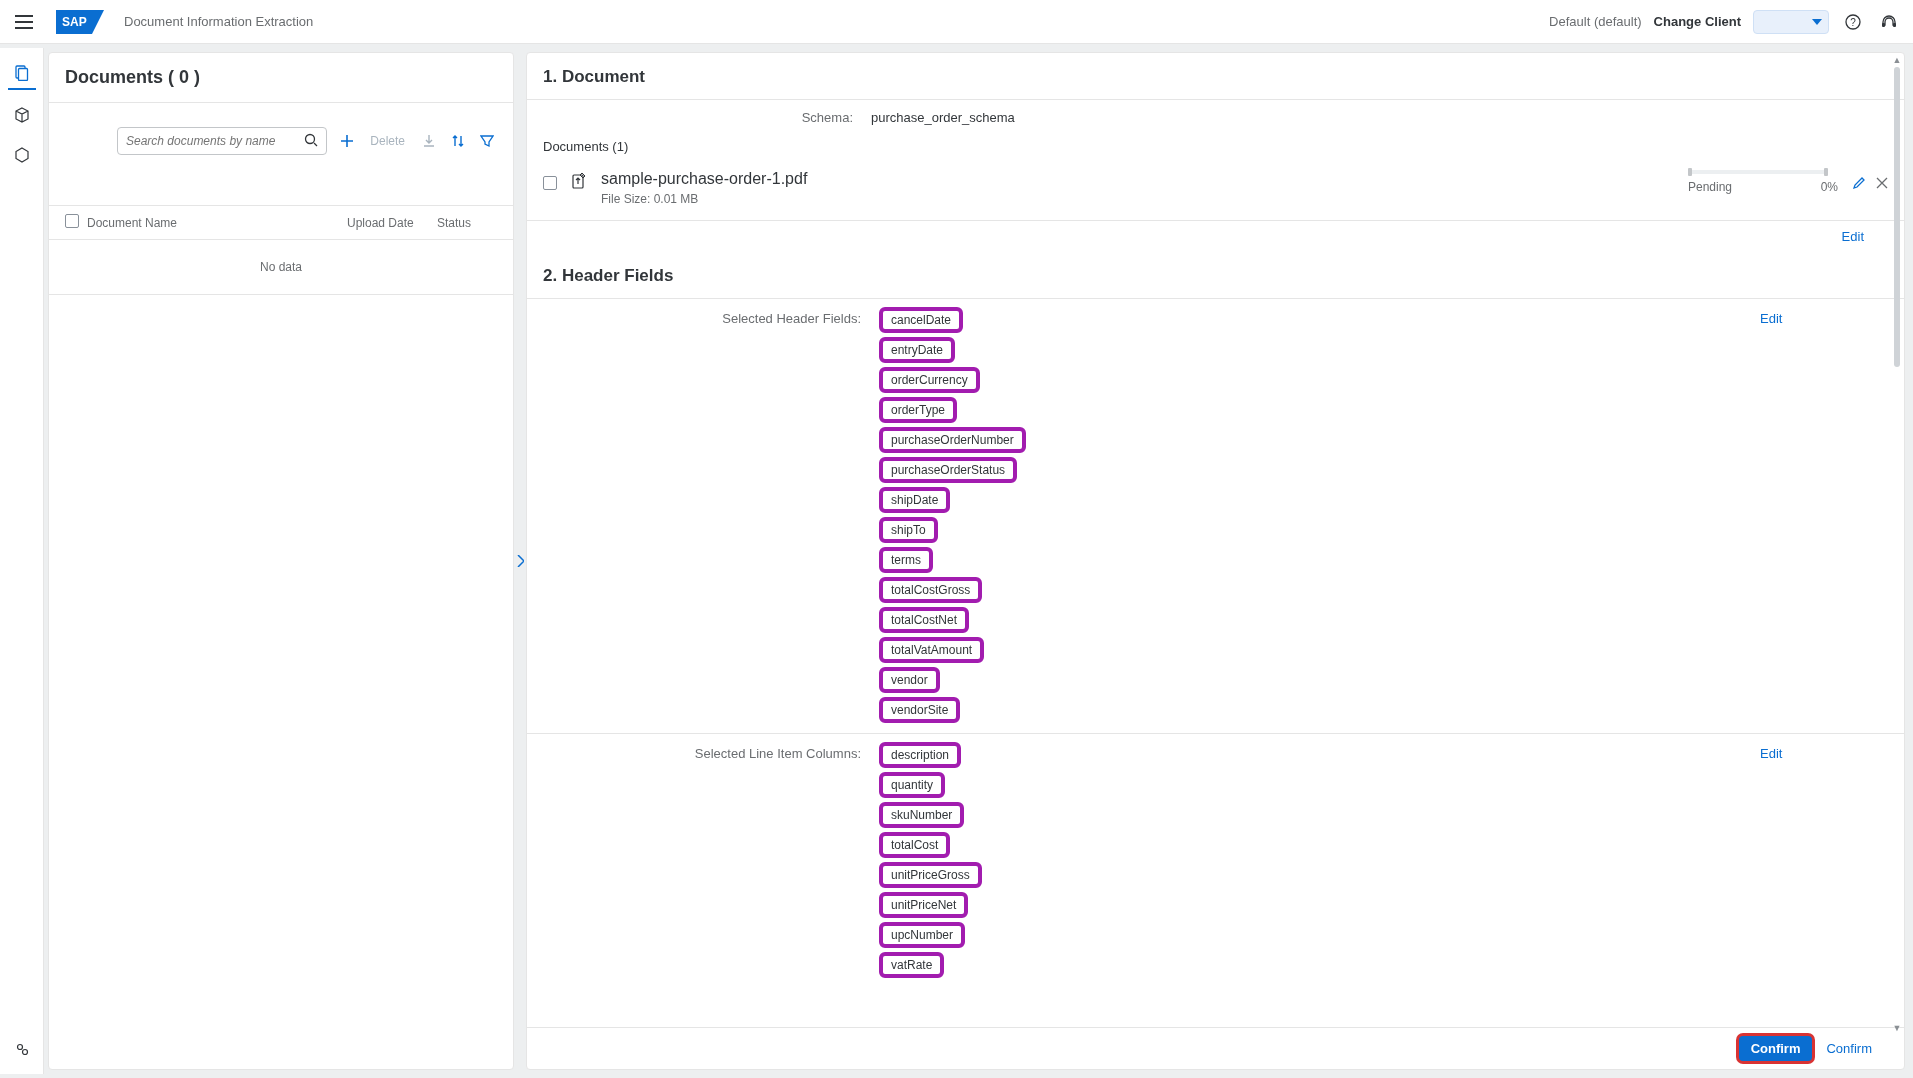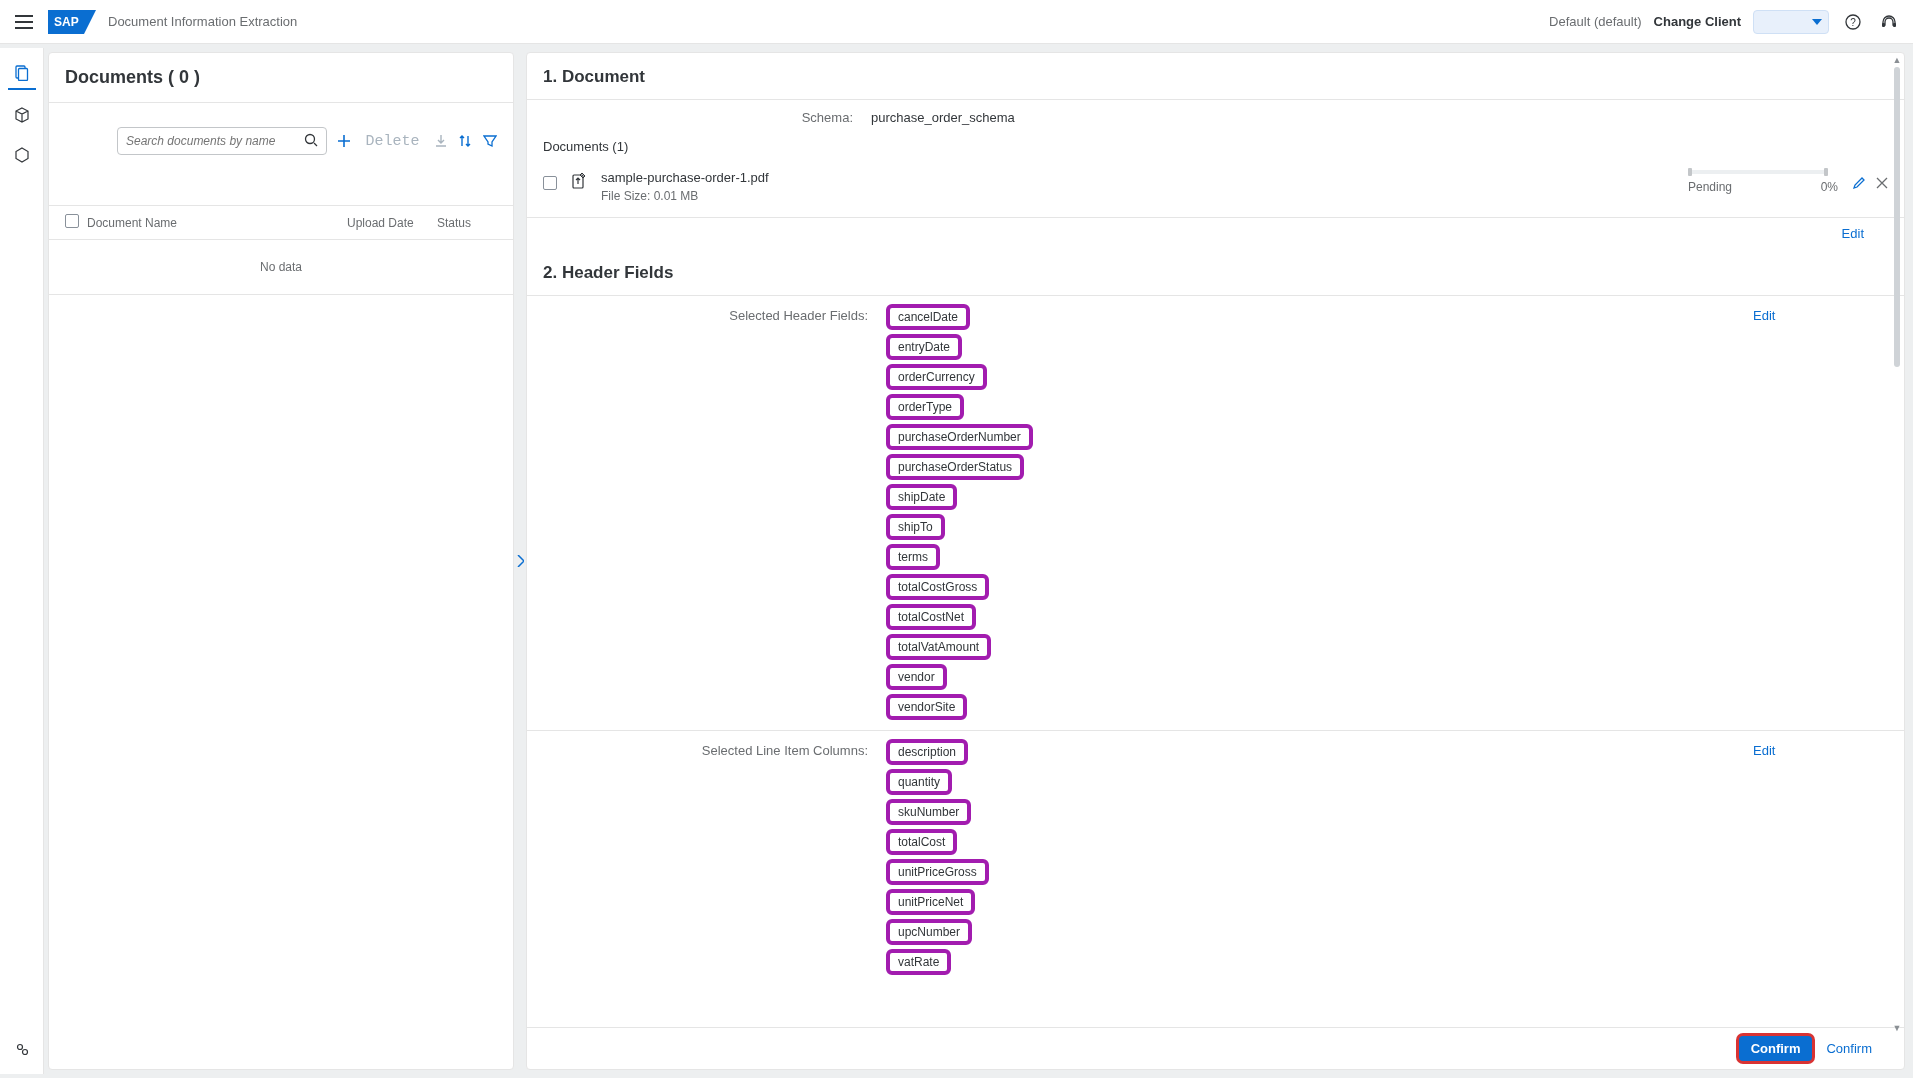--- a/index.html
+++ b/index.html
@@ -11,21 +11,21 @@
   overflow: hidden;
 }
 .shell { display: flex; flex-direction: column; height: 100vh; }
 .topbar {
   height: 44px;
   background: #fff;
   border-bottom: 1px solid #e5e5e5;
   display: flex;
   align-items: center;
   padding: 16px 12px;
-  gap: 12px;
+  gap: 20px;
 }
 .menu-btn { width: 24px; height: 24px; display:flex; align-items:center; justify-content:center; cursor:pointer; color:#32363a; }
 .sap-logo { display:flex; align-items:center; height:24px; }
 .sap-logo svg { height:24px; }
 .app-title { color:#6a6d70; font-size:13px; }
 .topbar-spacer { flex:1; }
 .top-right { display:flex; align-items:center; gap:12px; }
 .top-right .muted { color:#6a6d70; }
 .top-right .strong { color:#32363a; font-weight:600; }
 .client-drop {
@@ -52,21 +52,21 @@
   display:flex; flex-direction:column; margin:4px 0 4px 4px;
 }
 .pane-left .hdr { padding:14px 16px; border-bottom:1px solid #e5e5e5; }
 .pane-left .hdr h1 { font-size:18px; font-weight:700; color:#32363a; }
 .toolbar { padding:24px 16px 10px; display:flex; align-items:center; gap:10px; }
 .searchbox { flex:0 0 auto; margin-left:52px; width:210px; height:28px; border:1px solid #c3c6c9; border-radius:4px; display:flex; align-items:center; padding:0 8px; background:#fff; }
 .searchbox input { border:none; outline:none; flex:1; font-style:italic; color:#6a6d70; font-size:12px; }
 .searchbox .sicon { color:#32363a; }
 .tb-icon { width:24px; height:24px; display:flex; align-items:center; justify-content:center; cursor:pointer; color:#0a6ed1; }
 .tb-icon.disabled { color:#a9b4be; cursor:default; }
-.tb-text { color:#a9b4be; font-size:15px; padding:0 4px; cursor:default;font-family:Liberation Mono, monospace; }
+.tb-text { color:#a9b4be; font-size:12px; padding:0 4px; cursor:default; }
 
 .table-head { display:flex; align-items:center; padding:8px 16px; border-top:1px solid #e5e5e5; border-bottom:1px solid #e5e5e5; color:#6a6d70; font-size:12px;margin-top:40px; }
 .table-head .chk { width:22px; }
 .table-head .col1 { flex:1; }
 .table-head .col2 { width:90px; }
 .table-head .col3 { width:60px; }
 .nodata { text-align:center; color:#6a6d70; padding:20px 0; border-bottom:1px solid #e5e5e5; font-size:12px; }
 
 .split-grip { width:12px; display:flex; align-items:center; justify-content:center; }
 .split-grip svg { color:#0a6ed1; }
@@ -79,40 +79,40 @@
 .section-title { font-size:17px; font-weight:700; color:#32363a; padding:14px 16px 12px; border-bottom:1px solid #e5e5e5; }
 .section-title.plain { border-bottom:none; padding-bottom:6px; }
 .kv { display:flex; gap:18px; padding:4px 16px; font-size:13px; }
 .kv .k { width:310px; text-align:right; color:#6a6d70; }
 .kv .v { color:#32363a; }
 .subhdr { padding:10px 16px 6px; font-size:13px; color:#32363a; }
 
 .doc-row { display:flex; align-items:flex-start; padding:10px 16px 14px; border-bottom:1px solid #e5e5e5; gap:14px; }
 .doc-row .chk { margin-top:6px; }
 .doc-info { display:flex; flex-direction:column; gap:4px; }
-.doc-info .fname { font-size:13px; color:#32363a; }
+.doc-info .fname { font-size:16px; color:#32363a; }
 .doc-info .fsize { font-size:12px; color:#6a6d70; }
 .doc-row .fileicon { color:#32363a; margin-top:2px; }
 .doc-row .grow { flex:1; }
 .doc-status { display:flex; flex-direction:column; align-items:flex-start; gap:6px; min-width:150px; }
 .progress { width:140px; height:4px; background:#eceff1; border-radius:2px; position:relative; }
 .progress::before, .progress::after { content:""; position:absolute; top:-2px; width:4px; height:8px; background:#c3c6c9; border-radius:1px; }
 .progress::before { left:0; }
 .progress::after { right:0; }
 .status-line { display:flex; justify-content:space-between; width:150px; font-size:12px; color:#6a6d70; }
 .row-actions { display:flex; gap:10px; align-items:center; margin-top:6px; }
 .row-actions .ab { color:#0a6ed1; cursor:pointer; }
 .row-actions .xb { color:#6a6d70; cursor:pointer; }
 
 .edit-row { display:flex; justify-content:flex-end; padding:8px 40px 8px 16px; }
 .link { color:#0a6ed1; cursor:pointer; font-size:13px; }
 
 .sec-divider { border-top:1px solid #e5e5e5; margin-top:6px; }
 
-.fields-block { display:flex; gap:18px; padding:8px 31px 4px; }
+.fields-block { display:flex; gap:18px; padding:8px 24px 4px; }
 .fields-block .lbl { width:310px; text-align:right; color:#6a6d70; font-size:13px; padding-top:4px; }
 .tokens { display:flex; flex-direction:column; gap:4px; align-items:flex-start; flex:1; }
 .token { border:4px solid #a21caf; border-radius:6px; padding:2px 8px; font-size:12px; color:#32363a; background:#fff; }
 .fields-edit { width:120px; text-align:left; padding-top:4px; }
 
 .footer { border-top:1px solid #e5e5e5; padding:8px 32px; display:flex; justify-content:flex-end; gap:14px; align-items:center; }
 .btn-primary {
   background:#0a6ed1; color:#fff; border:none; padding:5px 12px; border-radius:4px; font-size:13px; font-weight:600; cursor:pointer;
   box-shadow: 0 0 0 3px rgba(215,40,40,0.95);
 }

